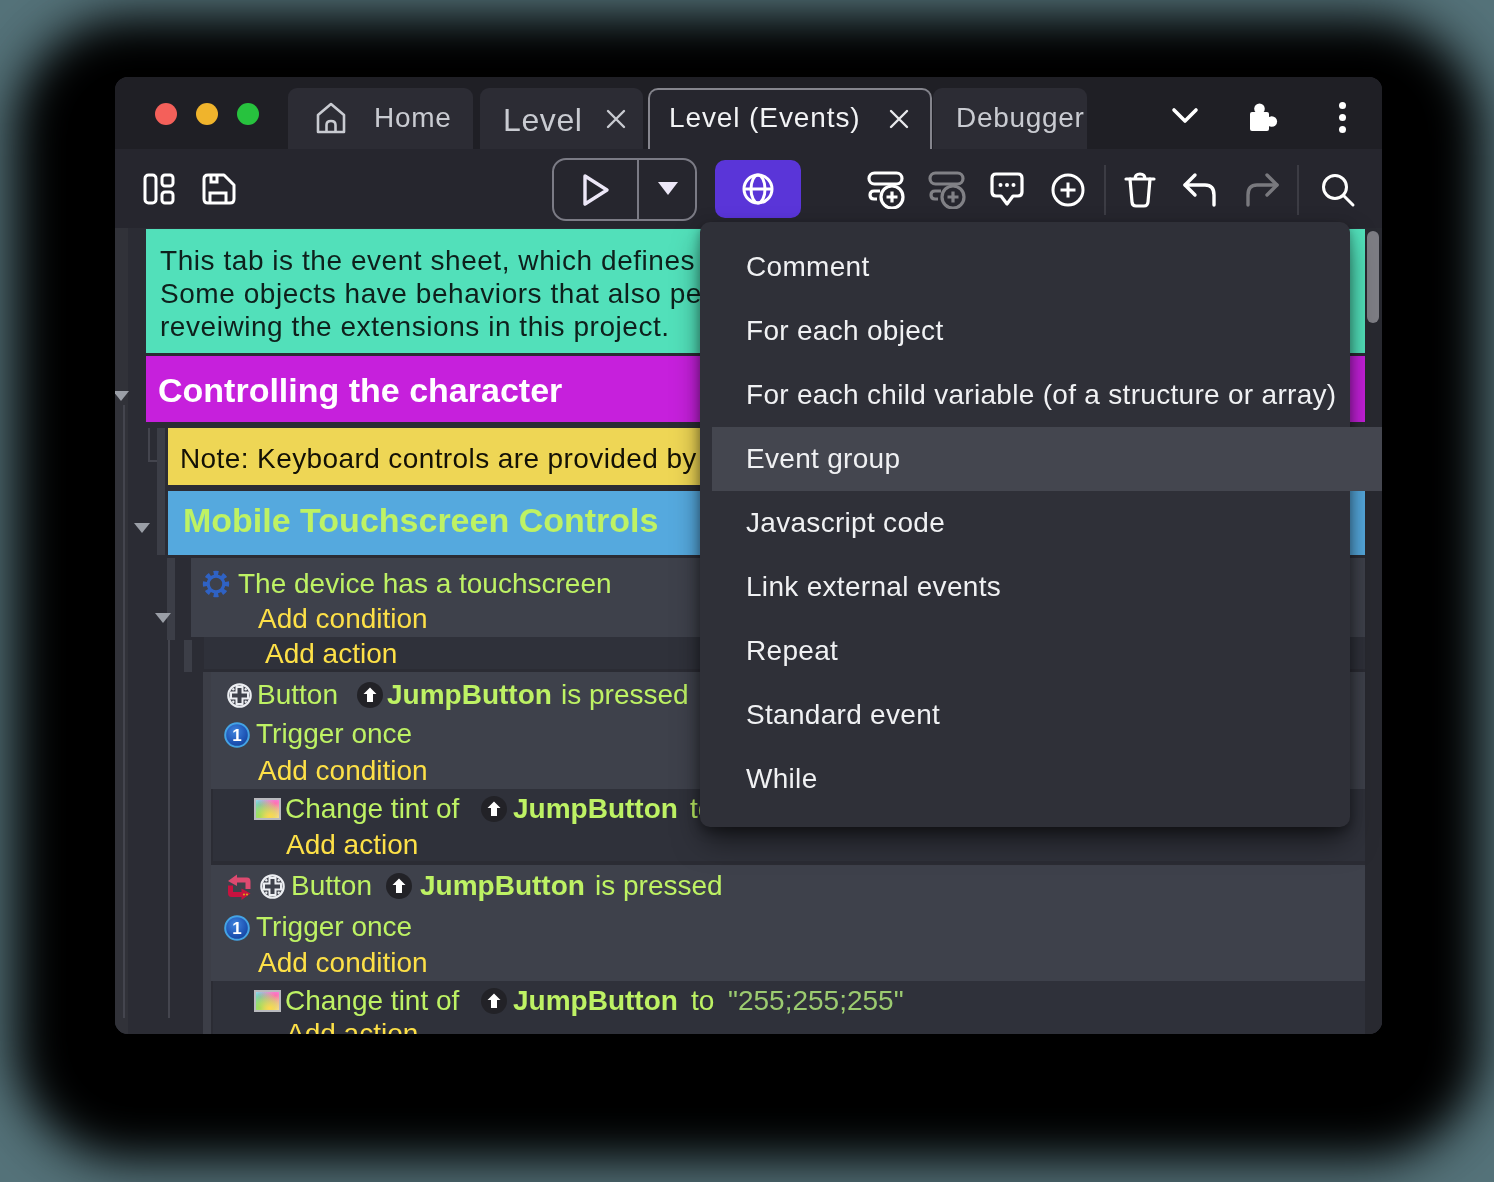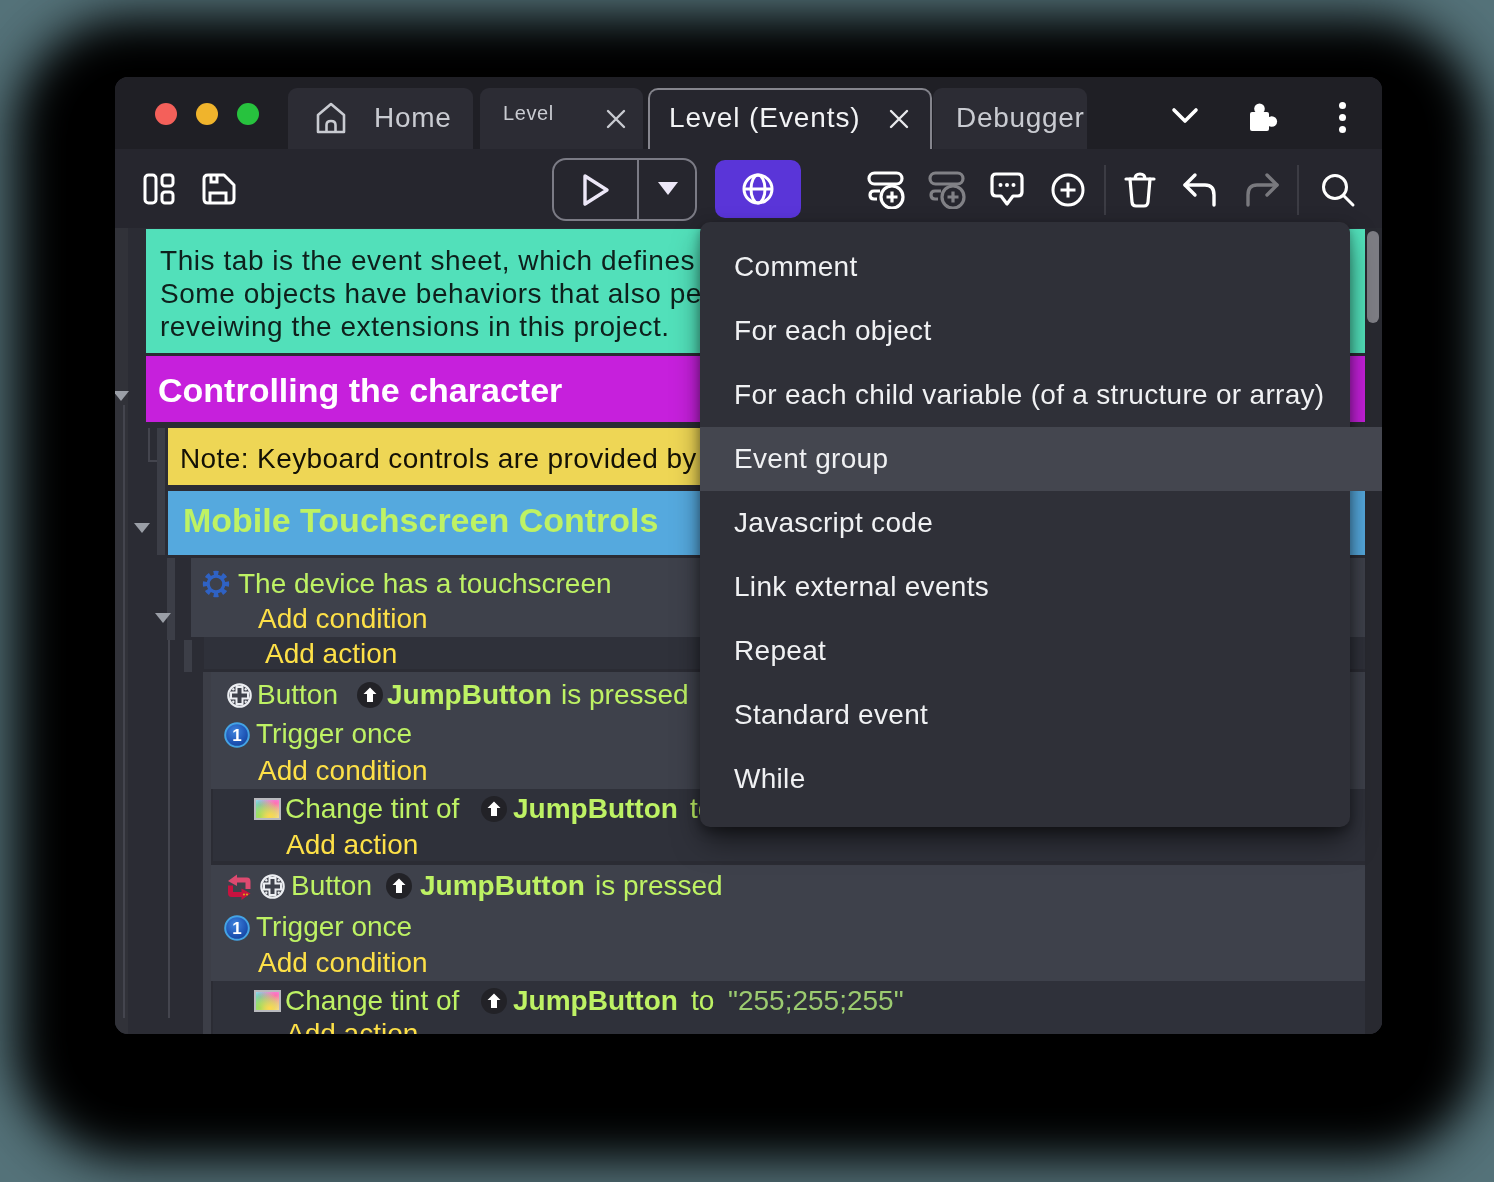--- a/index.html
+++ b/index.html
@@ -19,21 +19,21 @@
   #activetab{left:533px;top:11px;width:284px;height:63px;background:#26262e;
        border:2px solid #85858d;border-bottom:none;border-radius:10px 10px 0 0;box-sizing:border-box;}
   #sheet{left:0;top:151px;width:1267px;height:806px;background:#2b2c34;overflow:hidden;}
   .evt{background:#3e414b;}
   .act{background:#2f313a;}
   .etext{font-size:28px;color:#bef264;white-space:nowrap;}
   .gray{color:#fde047;margin-left:32px;}
   .jb{color:#bef264;font-weight:bold;}
   .menu{left:585px;top:145px;width:650px;height:605px;background:#2f3038;border-radius:10px;
         box-shadow:0 16px 30px -4px rgba(0,0,0,0.55), 0 4px 12px rgba(0,0,0,0.35);z-index:50;}
-  .mi{left:0;width:725px;height:64px;line-height:64px;padding-left:34px;box-sizing:border-box;
+  .mi{left:12px;width:725px;height:64px;line-height:64px;padding-left:34px;box-sizing:border-box;
       font-size:28px;color:#f0f1f3;white-space:nowrap;letter-spacing:0.3px;}
   .tri{width:0;height:0;border-left:8px solid transparent;border-right:8px solid transparent;
        border-top:10px solid #9a9ea6;}
 </style>
 </head>
 <body>
 <div class="abs" id="shadow2"></div>
 <div class="abs" id="shadow"></div>
 <div class="abs" id="win">
 
@@ -46,21 +46,21 @@
   <div class="abs tab" style="left:365px;width:163px;"></div>
   <div class="abs tab" style="left:818px;width:154px;"></div>
   <div class="abs" id="activetab"></div>
   <div class="abs" id="toolbar"></div>
 
   <svg class="abs" style="left:200px;top:24px;" width="32" height="34" viewBox="0 0 32 34">
     <path d="M3 14 L16 3 L29 14 L29 31 L3 31 Z" fill="none" stroke="#c9cbd1" stroke-width="2.6" stroke-linejoin="round"></path>
     <path d="M11.5 31 L11.5 24 Q11.5 20 16 20 Q20.5 20 20.5 24 L20.5 31" fill="none" stroke="#c9cbd1" stroke-width="2.6"></path>
   </svg>
   <div class="abs" style="left:259px;top:25px;font-size:28px;color:#c9cbd1;letter-spacing:0.7px;">Home</div>
-  <div class="abs" style="left:388px;top:25px;font-size:20px;color:#c9cbd1;letter-spacing:0.6px;">Level</div>
+  <div class="abs" style="left:388px;top:25px;font-size:32px;color:#c9cbd1;letter-spacing:0.6px;">Level</div>
   <svg class="abs" style="left:490px;top:31px;" width="22" height="22" viewBox="0 0 22 22">
     <path d="M3 3 L19 19 M19 3 L3 19" stroke="#c9cbd1" stroke-width="2.4" stroke-linecap="round"></path>
   </svg>
   <div class="abs" style="left:554px;top:25px;font-size:28px;color:#f2f3f5;letter-spacing:0.9px;">Level (Events)</div>
   <svg class="abs" style="left:773px;top:31px;" width="22" height="22" viewBox="0 0 22 22">
     <path d="M3 3 L19 19 M19 3 L3 19" stroke="#e8e9ec" stroke-width="2.4" stroke-linecap="round"></path>
   </svg>
   <div class="abs" style="left:841px;top:25px;font-size:28px;color:#c9cbd1;letter-spacing:0.7px;">Debugger</div>
   <svg class="abs" style="left:1056px;top:29px;" width="28" height="20" viewBox="0 0 28 20">
     <path d="M3 4 L14 15 L25 4" fill="none" stroke="#fff" stroke-width="3.6" stroke-linecap="round" stroke-linejoin="round"></path>

